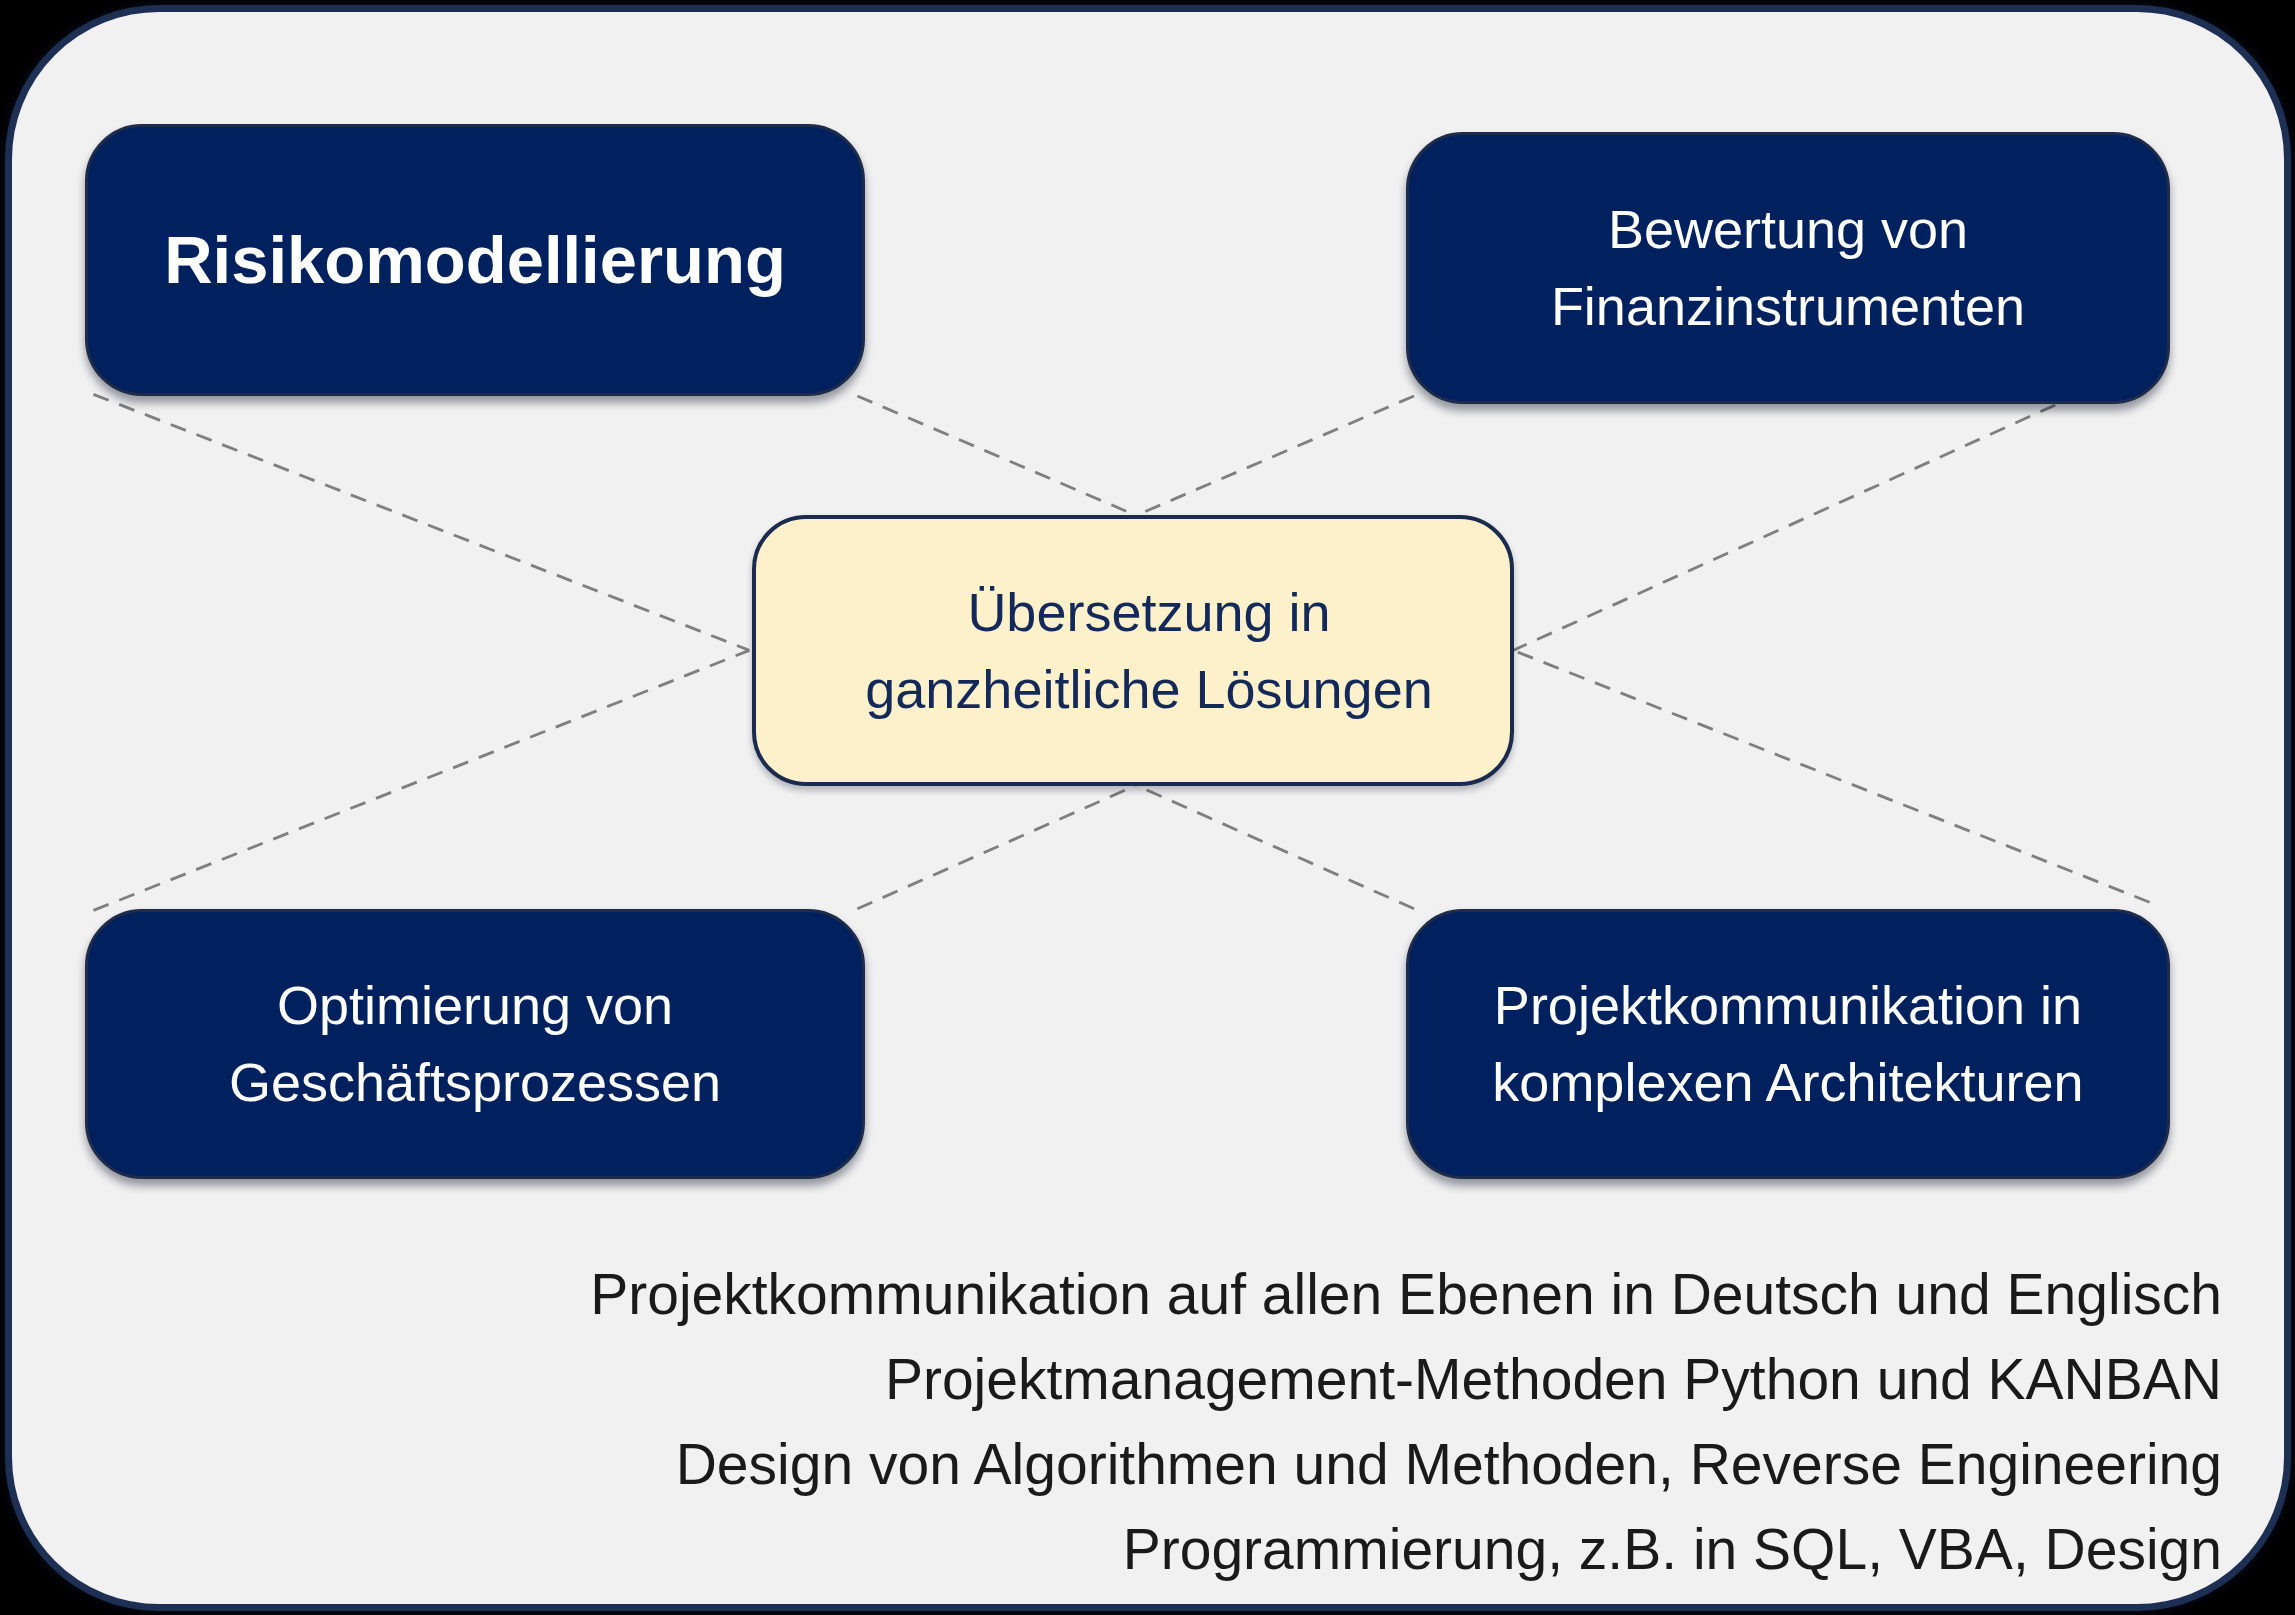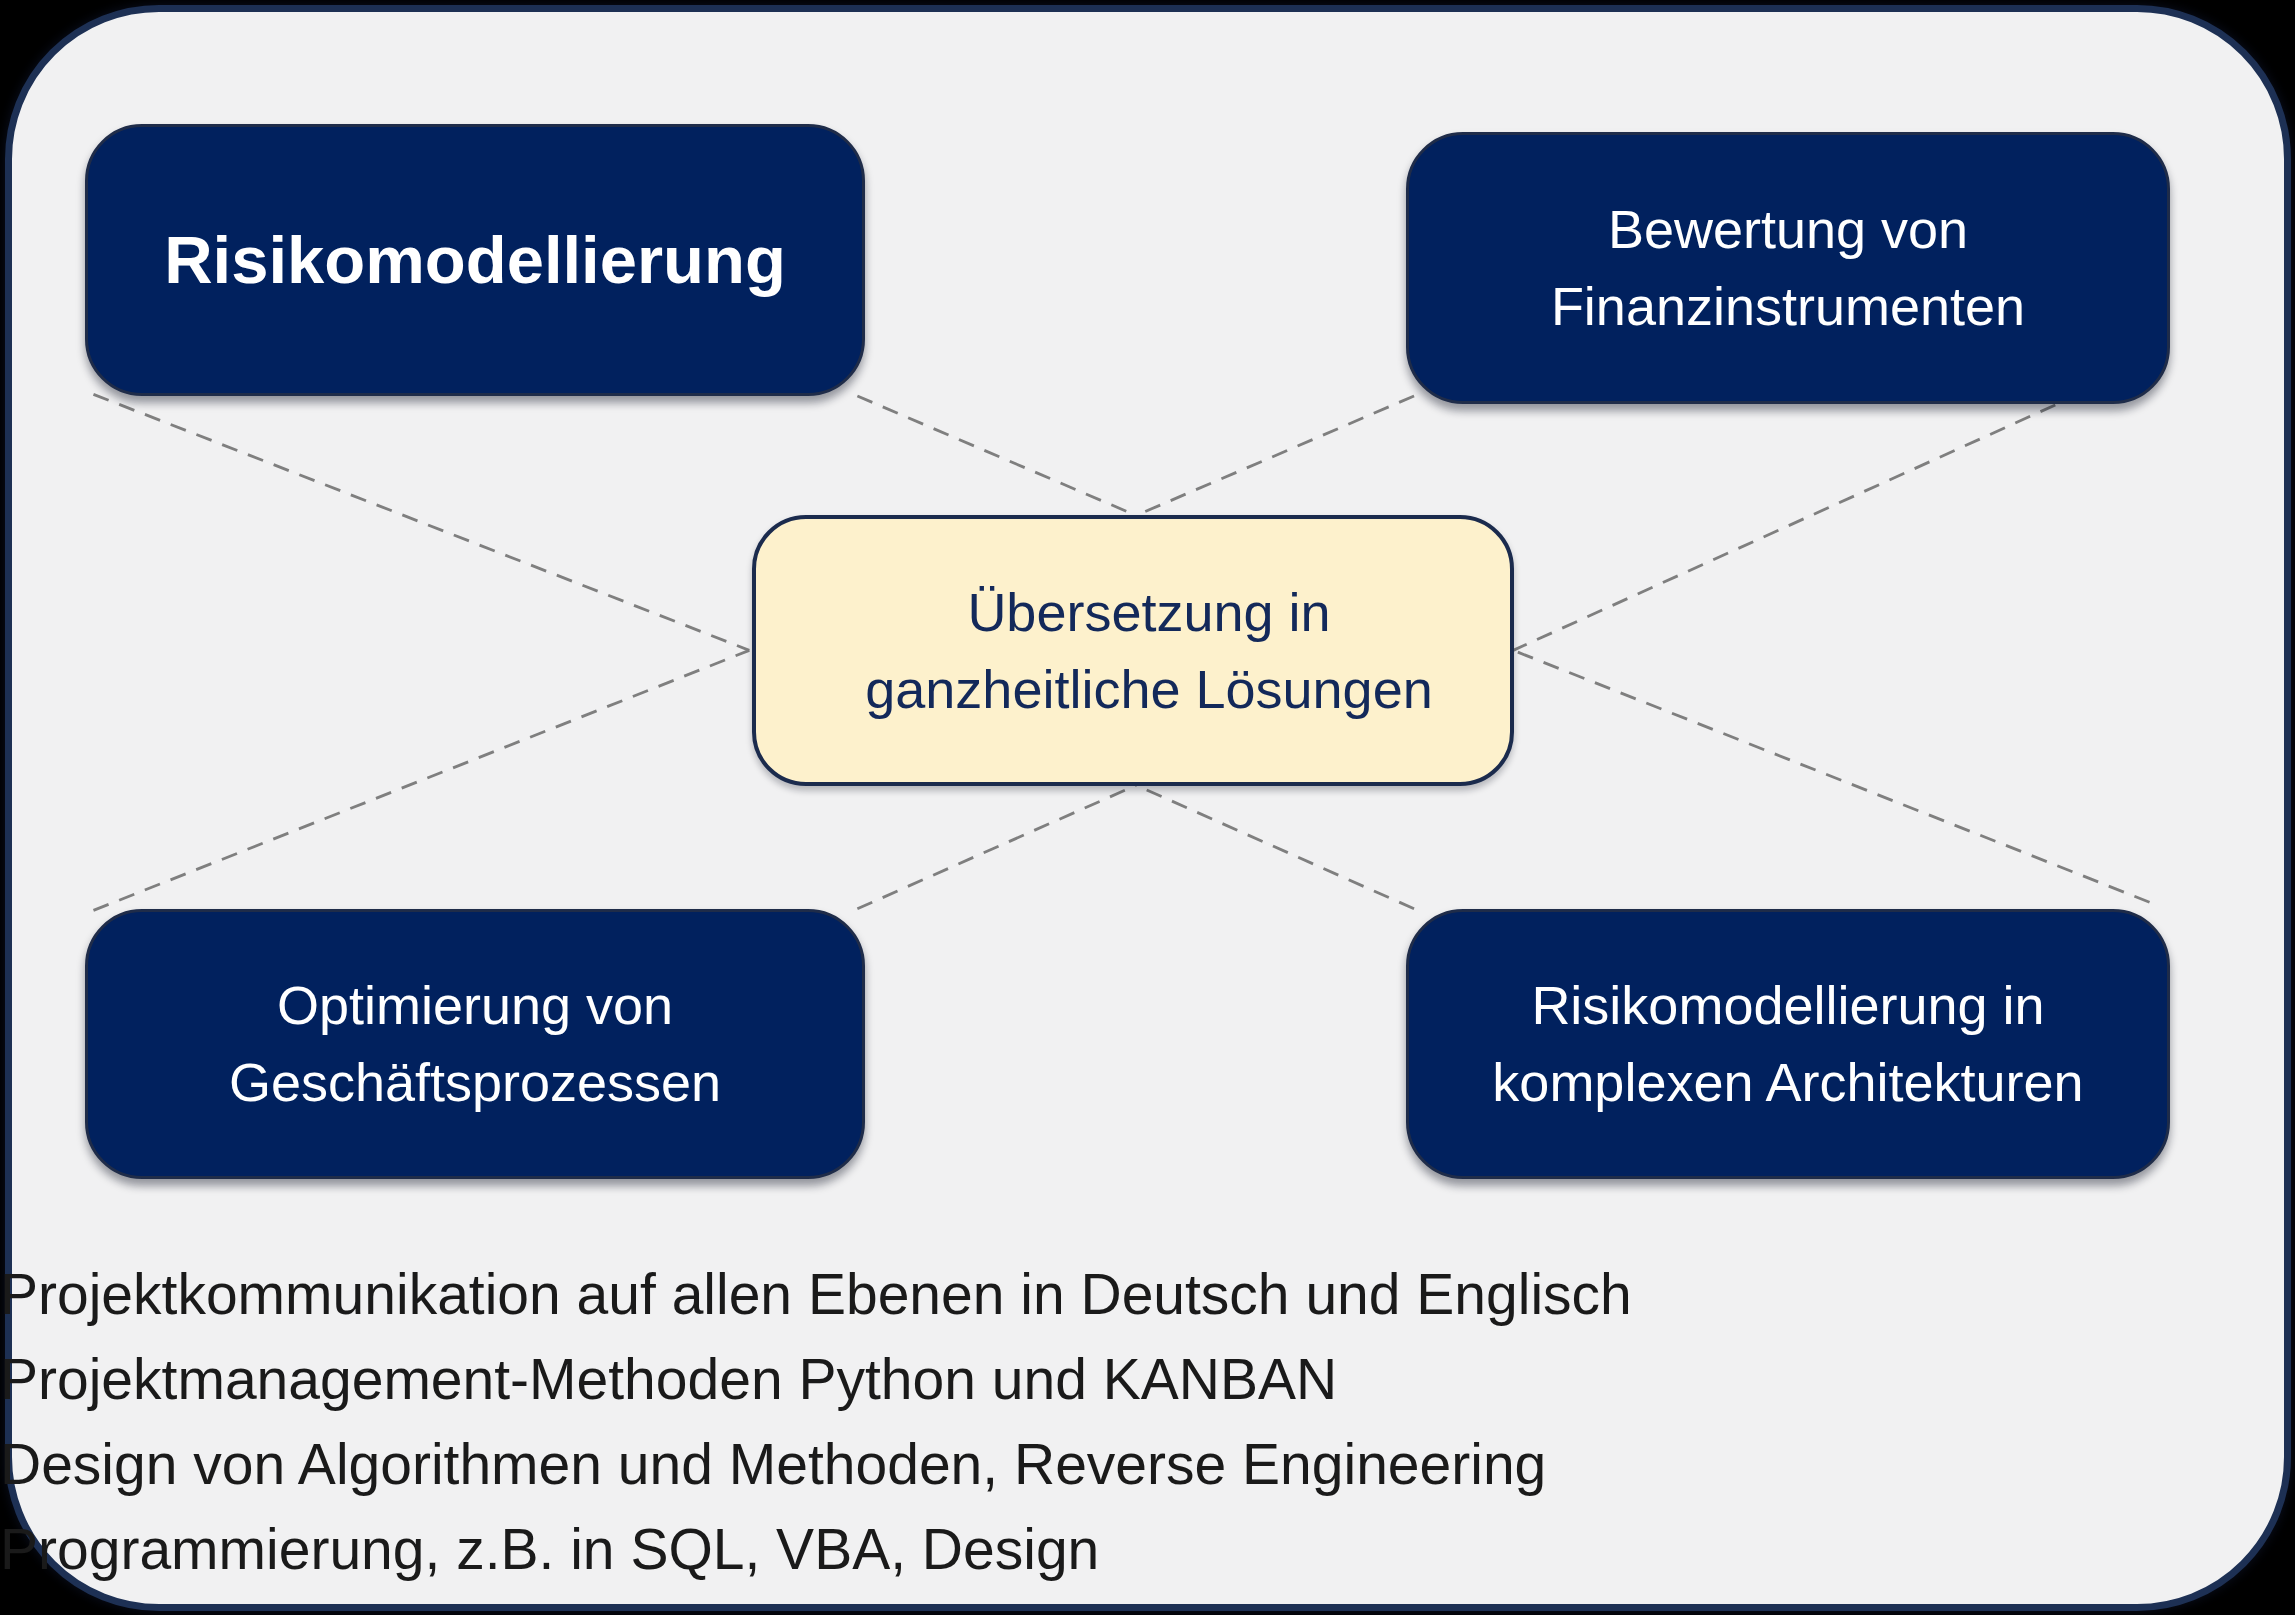--- a/index.html
+++ b/index.html
@@ -79,21 +79,21 @@
     font-size: 54px;
     line-height: 1.42;
     white-space: pre-line;
     margin-left: 32px;
   }
   .footer {
     position: absolute;
     left: 0;
     top: 1252px;
     width: 2222px;
-    text-align: left;
+    text-align: right;
     color: #1a1a1a;
     font-size: 57px;
     line-height: 85px;
   }
 </style>
 </head>
 <body style="height: 1616px;">
 
 <div id="stage" style="transform: scale(1);">
   <div class="frame"></div>
@@ -119,21 +119,21 @@
     <span class="nlabel">Bewertung von
 Finanzinstrumenten</span>
   </div>
 
   <div class="nbox bl">
     <span class="nlabel">Optimierung von
 Geschäftsprozessen</span>
   </div>
 
   <div class="nbox br">
-    <span class="nlabel">Risikomodellierung in
+    <span class="nlabel">Projektkommunikation in
 komplexen Architekturen</span>
   </div>
 
   <div class="cbox">
     <span class="clabel">Übersetzung in
 ganzheitliche Lösungen</span>
   </div>
 
   <div class="footer">
     <div>Projektkommunikation auf allen Ebenen in Deutsch und Englisch</div>

